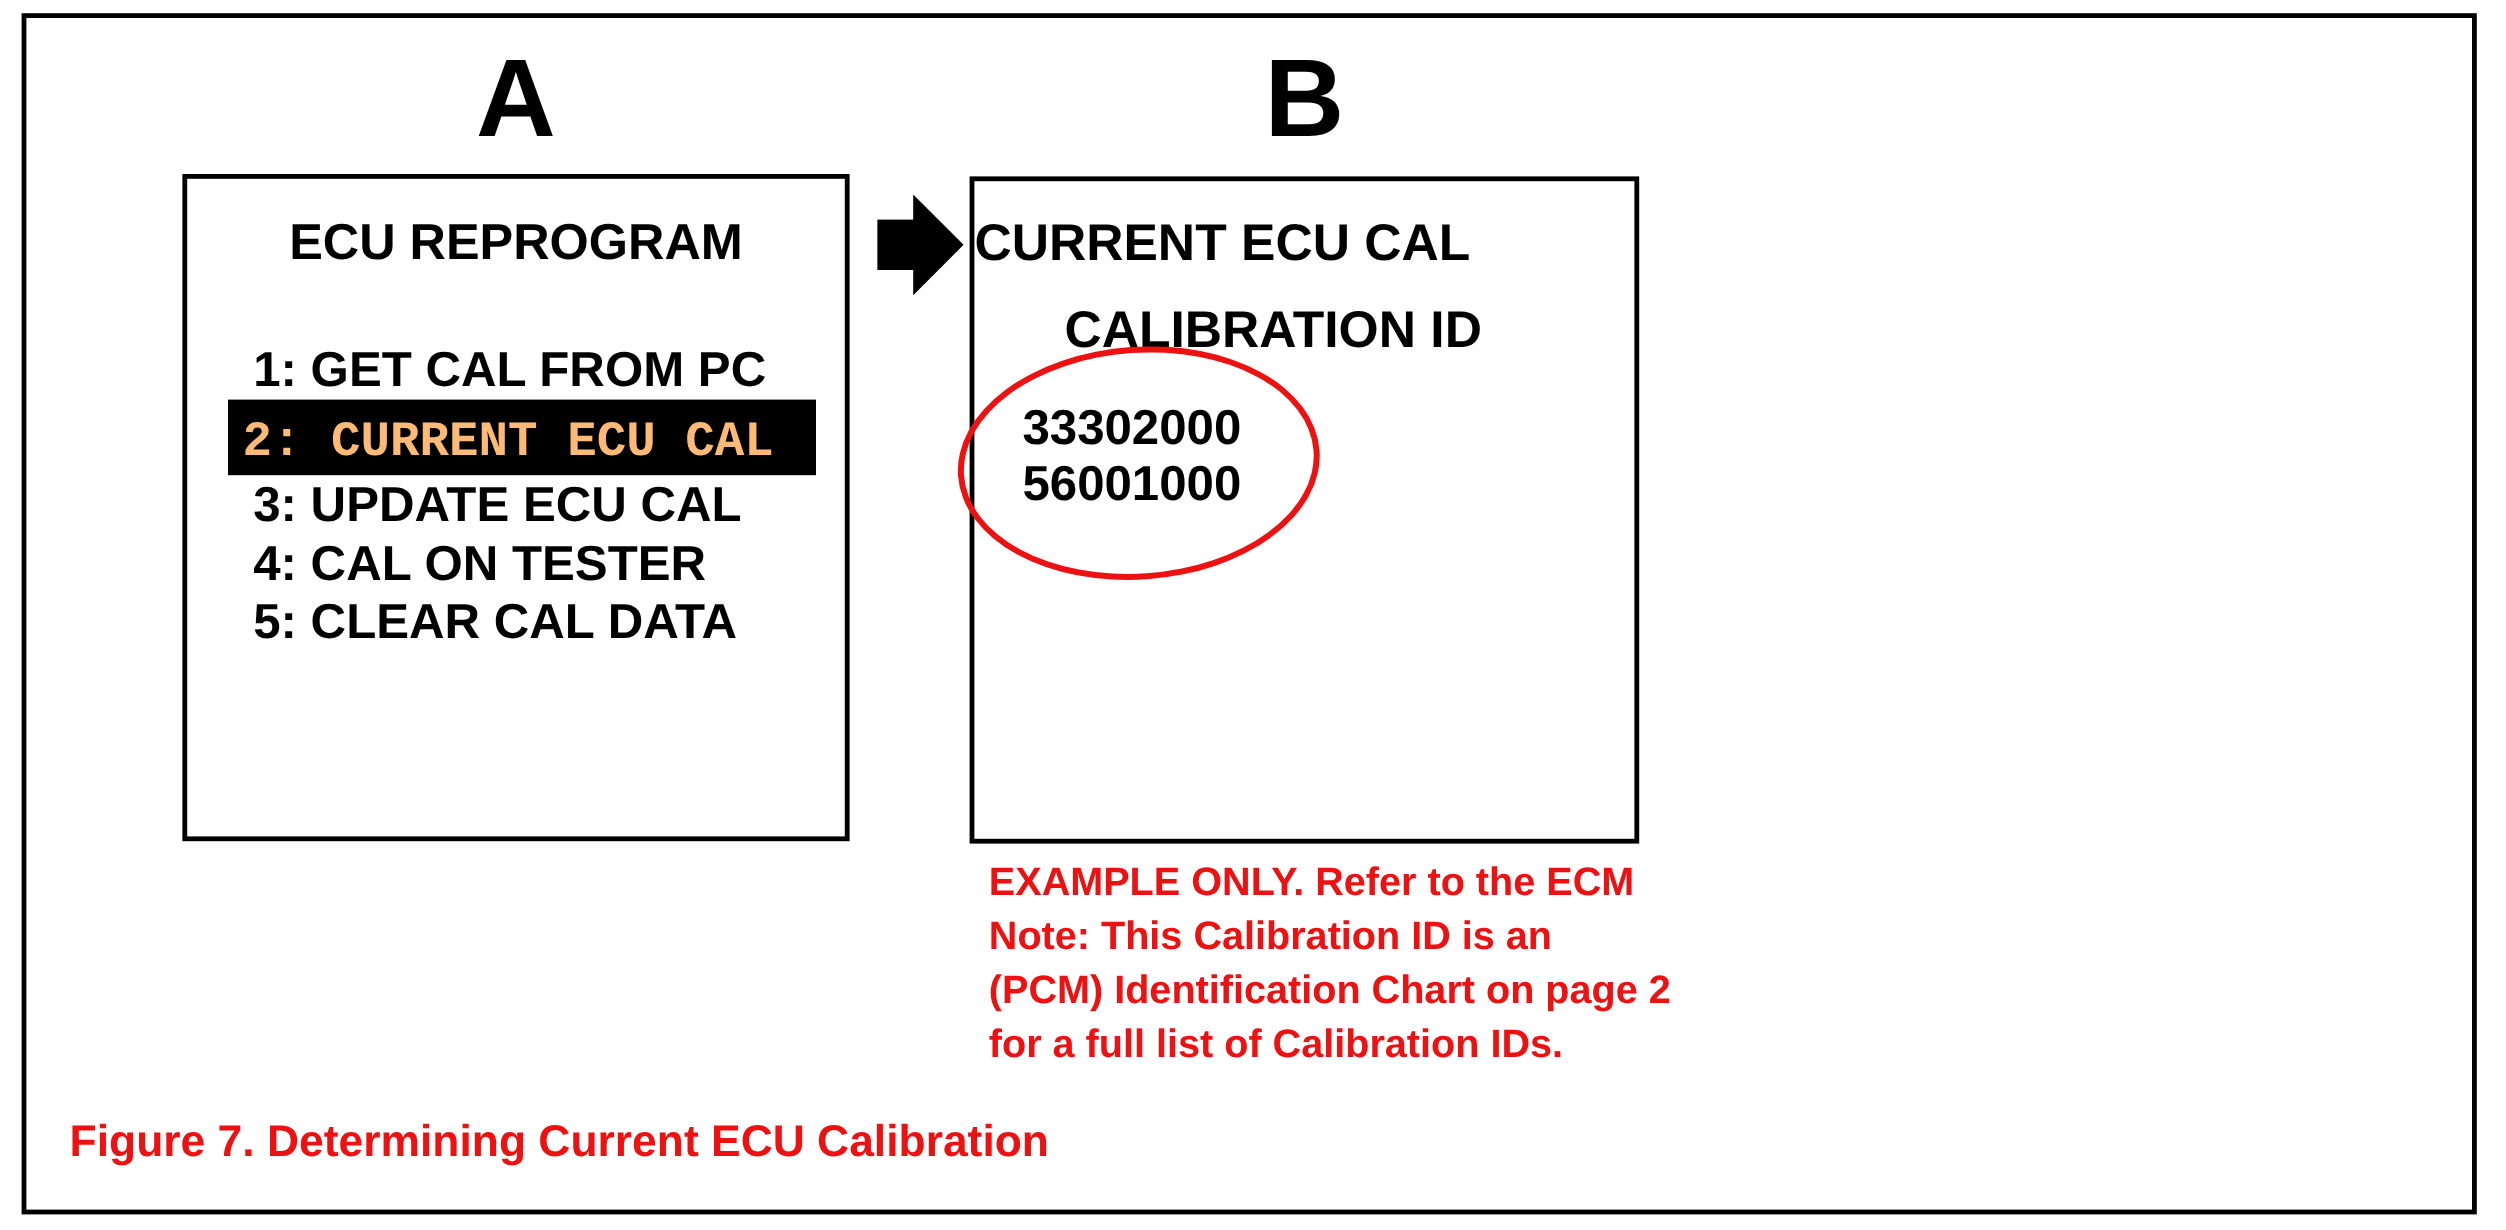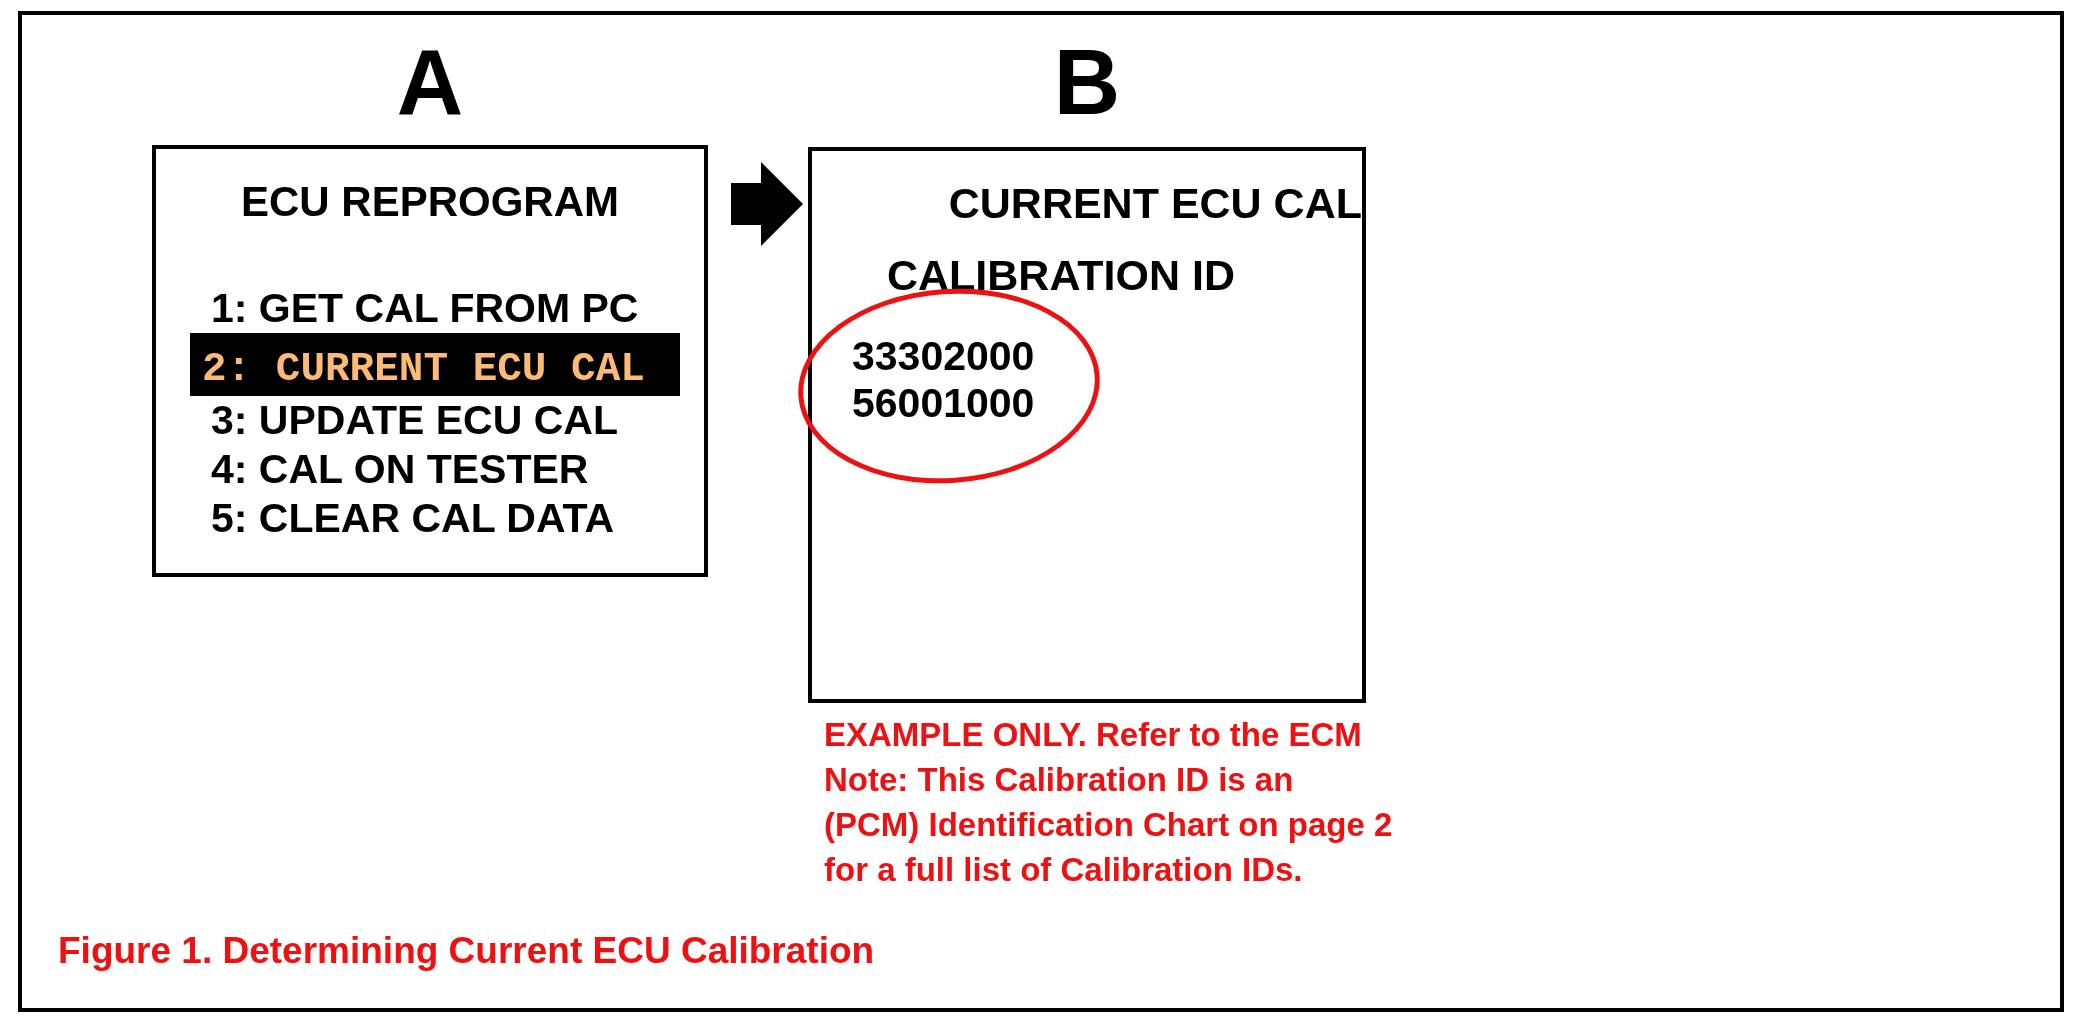--- a/index.html
+++ b/index.html
@@ -35,21 +35,21 @@
     text-align:center;
     color:var(--ink);
   }
   .panel-label.a{left:152px;width:556px;}
   .panel-label.b{left:808px;width:558px;}
   .screen{
     position:absolute;
     border:4px solid var(--ink);
     background:#ffffff;
   }
-  .screen.a{left:152px;top:145px;width:556px;height:432px;}
+  .screen.a{left:152px;top:145px;width:556px;height:556px;}
   .screen.b{left:808px;top:147px;width:558px;height:556px;}
   .screen-title{
     margin-top:28px;
     text-align:center;
     font-size:42px;
     line-height:49px;
     white-space:nowrap;
   }
   .menu{margin-top:58px;}
   .menu-row{
@@ -61,21 +61,21 @@
   .menu-row.selected{
     margin-left:34px;
     padding:12px 0 2px 12px;
     width:490px;
     background:var(--ink);
     color:#fdba74;
     font-family:Liberation Mono, monospace;
   }
   .screen-b-title{
     margin-top:27px;
-    text-align:right;
+    text-align:left;
     font-size:43px;
     line-height:50px;
     white-space:nowrap;
   }
   .screen-b-subtitle{
     margin-top:22px;
     margin-left:75px;
     font-size:43px;
     line-height:50px;
     white-space:nowrap;
@@ -154,15 +154,15 @@
     <div class="red-ellipse"></div>
   </div>
 
   <div class="note">
     <div>EXAMPLE ONLY. Refer to the ECM</div>
     <div>Note: This Calibration ID is an</div>
     <div>(PCM) Identification Chart on page 2</div>
     <div>for a full list of Calibration IDs.</div>
   </div>
 
-  <div class="caption">Figure 1. Determining Current ECU Calibration</div>
+  <div class="caption">Figure 7. Determining Current ECU Calibration</div>
 
 </div>
 
 </body></html>

